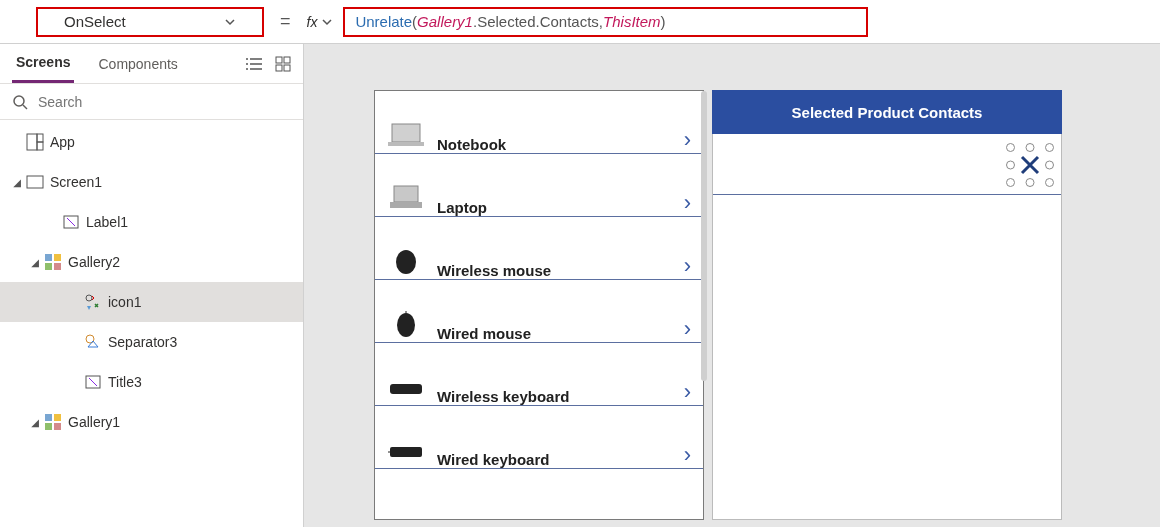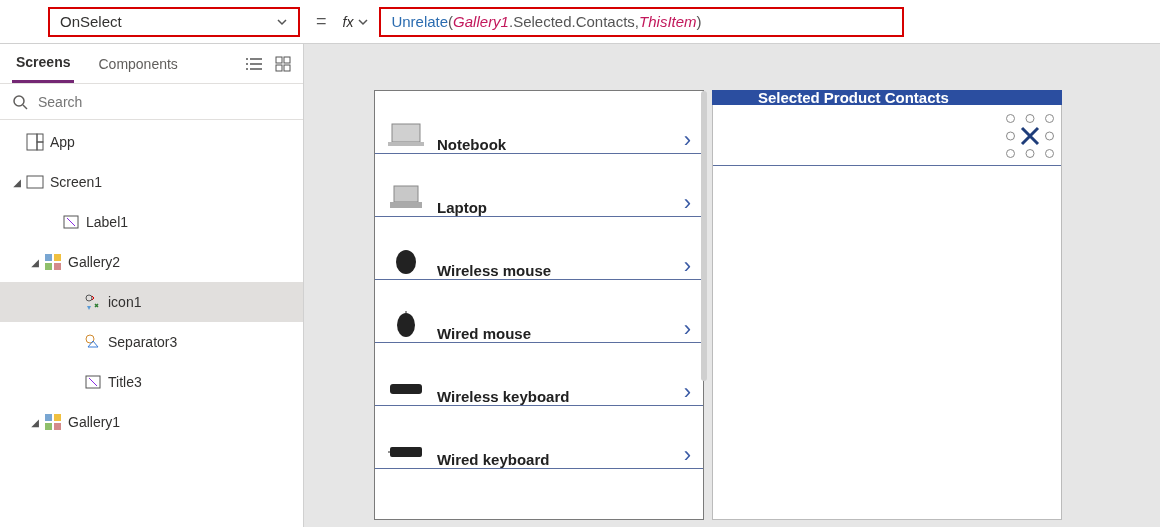--- a/index.html
+++ b/index.html
@@ -1,20 +1,20 @@
 <!DOCTYPE html>
 <html><head>
 <meta charset="utf-8">
 <style>
   * { box-sizing: border-box; margin: 0; padding: 0; font-family: "Segoe UI", Tahoma, sans-serif; }
   body { background: #e6e6e6; width: 1160px; height: 527px; overflow: hidden; font-size: 14px; color: #323130; }
 
   
   .formula-row { display: flex; align-items: center; height: 44px; background: #fff; border-bottom: 1px solid #d0d0d0; padding: 0 8px; }
-  .prop-select { display: flex; align-items: center; width: 252px; height: 30px; border: 2px solid #d60000; padding: 0 10px; margin-left: 40px; }
+  .prop-select { display: flex; align-items: center; width: 228px; height: 30px; border: 2px solid #d60000; padding: 0 26px; margin-left: 28px; }
   .prop-select span { flex: 1; font-size: 15px; }
   .eq { padding: 0 16px; font-size: 18px; color: #555; }
   .fx { font-style: italic; font-family: Liberation Sans, sans-serif; font-size: 14px; padding-right: 4px; }
   .fx-wrap { display: flex; align-items: center; padding-right: 10px; }
   .formula-box { flex: 0 0 525px; display: flex; align-items: center; height: 30px; border: 2px solid #d60000; padding: 0 10px; font-family: Consolas, monospace; font-size: 15px; }
   .tok-fn { color: #2b6cb0; }
   .tok-id { color: #c2185b; font-style: italic; }
   .tok-plain { color: #555; }
 
   
@@ -46,21 +46,21 @@
   
   .app-stage { position:absolute; left:70px; top:46px; width:690px; height:430px; background:transparent; display:flex; }
   .gal-left { width:330px; background:#fff; border:1px solid #7a7a7a; display:flex; flex-direction:column; position:relative; }
   .gal-row { display:flex; align-items:flex-end; height:63px; border-bottom:1px solid #5b6fa0; padding:8px 8px 0 10px; }
   .gal-row .pimg { width:42px; height:36px; display:flex; align-items:center; justify-content:center; }
   .gal-row .ptxt { flex:1; padding-left:10px; font-weight:600; color:#212121; font-size:15px; }
   .gal-arrow { color:#3b5ba5; font-size:22px; padding-right:4px; }
   .gal-scroll { position:absolute; right:-4px; top:0; width:6px; height:290px; background:#cfcfcf; border-radius:3px; }
 
   .gal-right { width:350px; margin-left:8px; display:flex; flex-direction:column; }
-  .contacts-hdr { height:15px; background:#2b4ea0; color:#fff; font-size:15px; font-weight:600; display:flex; align-items:center; justify-content:flex-start;padding-left:46px; }
+  .contacts-hdr { height:44px; background:#2b4ea0; color:#fff; font-size:15px; font-weight:600; display:flex; align-items:center; justify-content:center; }
   .contacts-body { flex:1; background:#fff; border:1px solid #bbb; border-top:none; position:relative; }
   .contacts-body .sep-line { position:absolute; left:0; right:0; top:60px; height:1px; background:#5b6fa0; }
 
   
   .sel-icon-box { position:absolute; top:12px; right:10px; width:42px; height:38px; }
   .sel-x { position:absolute; left:8px; top:4px; width:26px; height:30px; display:flex; align-items:center; justify-content:center; }
   .sel-x svg { stroke:#1f3d7a; stroke-width:3; }
   .handle { position:absolute; width:9px; height:9px; background:#fff; border:1px solid #8a8a8a; border-radius:50%; }
   .h-tl{top:-3px;left:-3px;} .h-tr{top:-3px;right:-3px;} .h-bl{bottom:-3px;left:-3px;} .h-br{bottom:-3px;right:-3px;}
   .h-tm{top:-3px;left:50%;transform:translateX(-50%);} .h-bm{bottom:-3px;left:50%;transform:translateX(-50%);}

